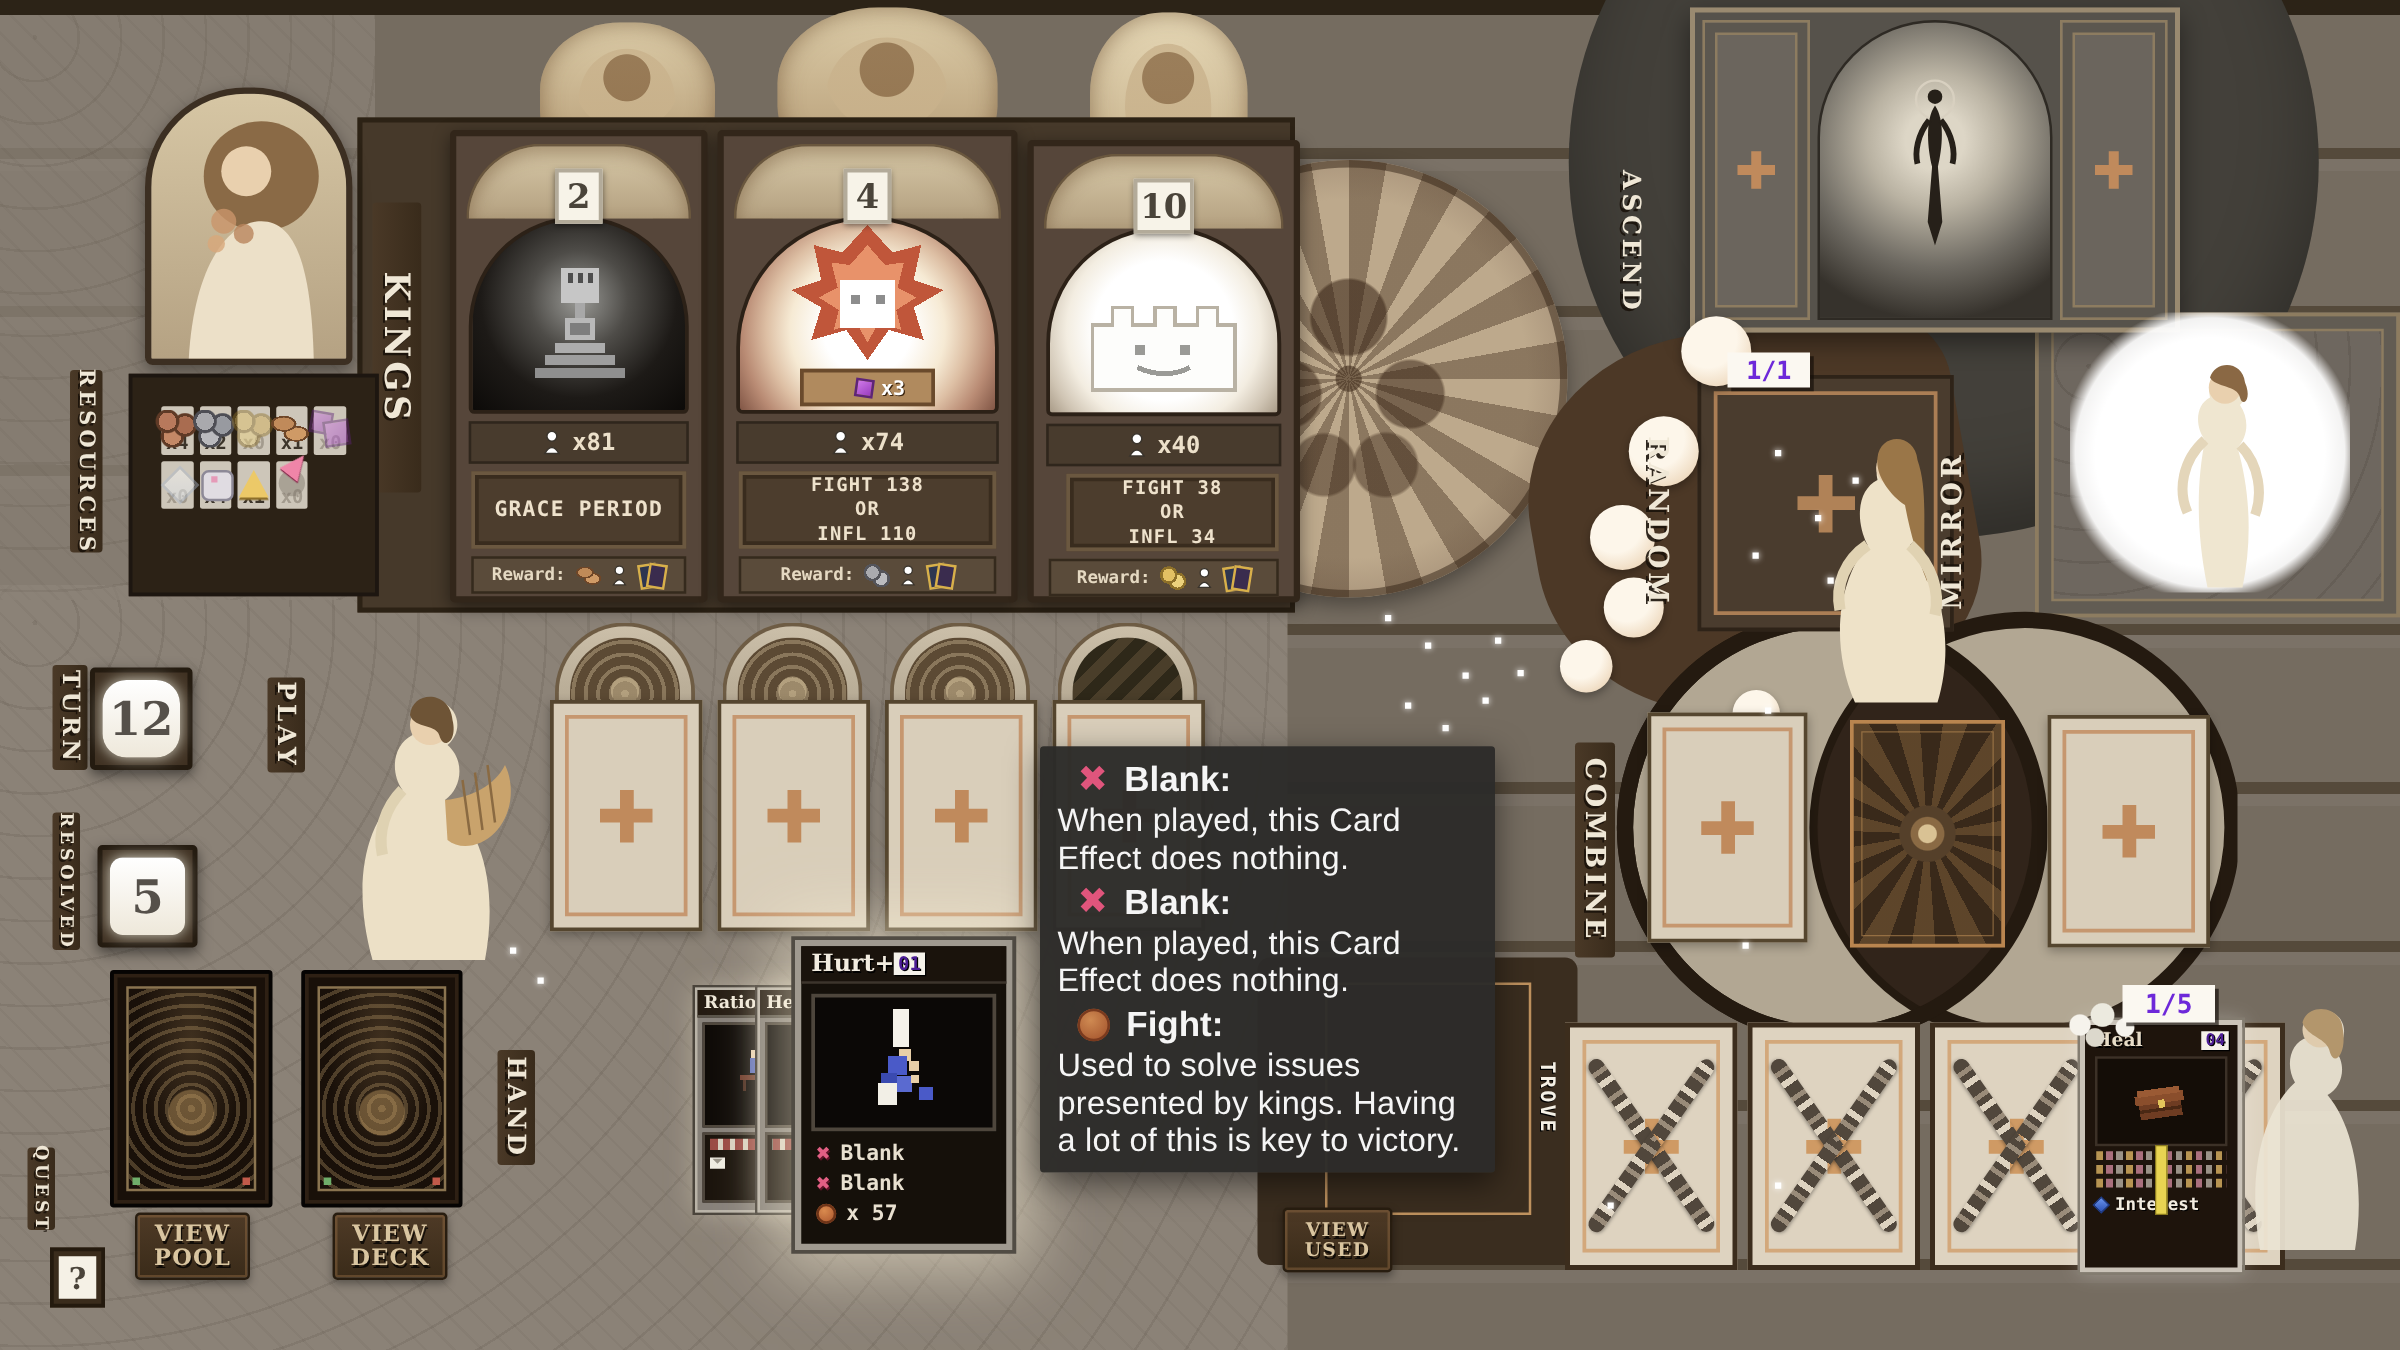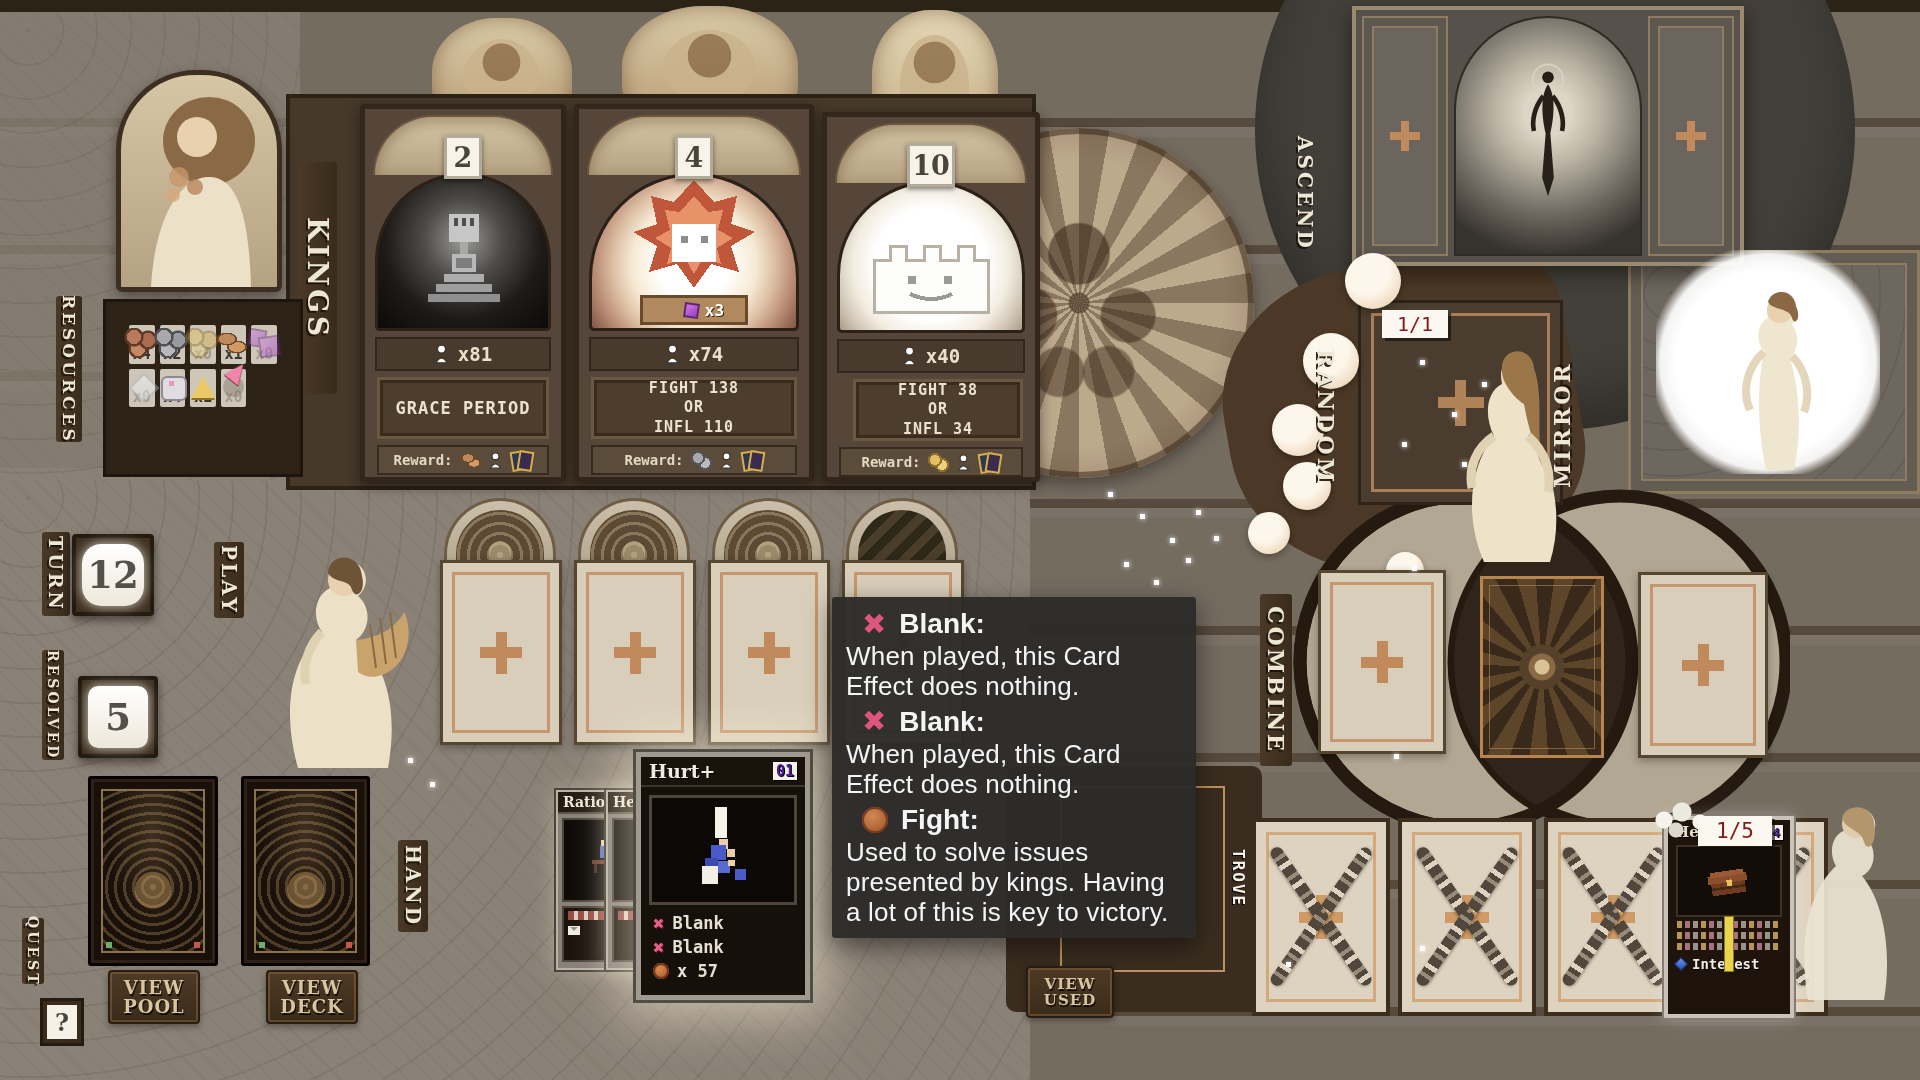--- a/index.html
+++ b/index.html
@@ -28,24 +28,24 @@
   .vlabel.up{transform:rotate(180deg);}
   .vlabel.pix{font-family:"DejaVu Sans Mono",monospace;background:none;color:#f5f1e6;
     text-shadow:1px 1px 0 #000;letter-spacing:2px;}
 
   
   .numbadge{position:absolute;background:#3f3122;border:4px solid #241b10;border-radius:4px;
     padding:6px;z-index:8;box-shadow:0 4px 10px rgba(0,0,0,.5);}
   .numbadge .inner{width:100%;height:100%;background:linear-gradient(180deg,#ffffff,#eee8da);
     border-radius:10px;display:flex;align-items:center;justify-content:center;
     font-family:"DejaVu Serif",serif;font-weight:bold;color:#55504a;box-shadow:0 0 12px rgba(255,255,240,.8);}
-  .pixbadge{position:absolute;background:#fbf8f1;color:#7f1d1d;
-    font-family:"DejaVu Sans Mono",monospace;font-weight:normal;
+  .pixbadge{position:absolute;background:#fbf8f1;color:#6d28d9;
+    font-family:"DejaVu Sans Mono",monospace;font-weight:bold;
     display:flex;align-items:center;justify-content:center;
-    box-shadow:3px 3px 0 rgba(18,13,7,.65);z-index:23;margin-top:28px;}
+    box-shadow:3px 3px 0 rgba(18,13,7,.65);z-index:23;}
 
   
   .kings-backdrop{position:absolute;left:286px;top:94px;width:750px;height:396px;
     background:#46392a;border:4px solid #2c2215;z-index:3;}
   .artfrag{position:absolute;border-radius:46% 46% 40% 40%;z-index:2;
     background:linear-gradient(180deg,#dccca8,#b49a74);
     box-shadow:inset 0 0 20px rgba(92,62,32,.55);}
   .artfrag::after{content:"";position:absolute;left:22%;top:18%;width:55%;height:70%;
     border-radius:50% 50% 42% 48%;background:radial-gradient(circle at 50% 28%, #8a6a46 0 26%, #c9b28c 27% 60%, rgba(0,0,0,0) 61%);opacity:.8;}
   .king-card{position:absolute;background:#56463a;border:5px solid #32261a;border-radius:4px;
@@ -279,21 +279,21 @@
   .sc-strip{height:9px;margin:1px 0 3px;
     background:repeating-linear-gradient(90deg,#9a4a44 0 6px,#d8d0c0 6px 10px);}
   .sc-line{display:flex;align-items:center;gap:4px;height:15px;}
   .sc-ic{width:9px;height:9px;background:#b75f6a;transform:rotate(45deg);flex:0 0 auto;}
   .sc-ic2{width:12px;height:9px;background:#efece2;flex:0 0 auto;position:relative;}
   .sc-ic2::before{content:"";position:absolute;left:2px;top:1px;border-left:4px solid transparent;
     border-right:4px solid transparent;border-top:4px solid #9a958a;}
   .hurt-card{position:absolute;left:636px;top:752px;width:174px;height:248px;background:#15100a;
     border:5px solid #a09a90;outline:3px solid #514c44;z-index:41;
     box-shadow:0 0 50px 14px rgba(255,246,218,.55);}
-  .hc-title{height:30px;display:flex;justify-content:space-between;align-items:center;padding:0 8px;
+  .hc-title{height:30px;display:flex;align-items:center;padding:0 8px;
     background:#1a130c;color:#f2ece0;font-family:"DejaVu Serif",serif;font-weight:bold;font-size:19px;
     text-shadow:1px 1px 0 #000;border-bottom:2px solid #3c352c;}
   .hc-art{margin:8px;height:110px;background:#0b0806;border:3px solid #4e463c;
     display:flex;align-items:center;justify-content:center;}
   .hc-effects{margin:2px 12px;display:flex;flex-direction:column;gap:4px;
     color:#e8e0d0;font-family:"DejaVu Sans Mono",monospace;font-weight:bold;font-size:17px;}
   .hc-effects .row{display:flex;align-items:center;gap:8px;}
   .x-ic{color:#e25f84;font-size:19px;font-weight:bold;line-height:1;text-shadow:1px 1px 0 #5e1428;}
   .fight-ic{width:16px;height:16px;border-radius:50%;flex:0 0 auto;
     background:radial-gradient(circle at 40% 35%,#d98a4e,#a34d28);box-shadow:inset 0 0 0 2px #6e3418;}

